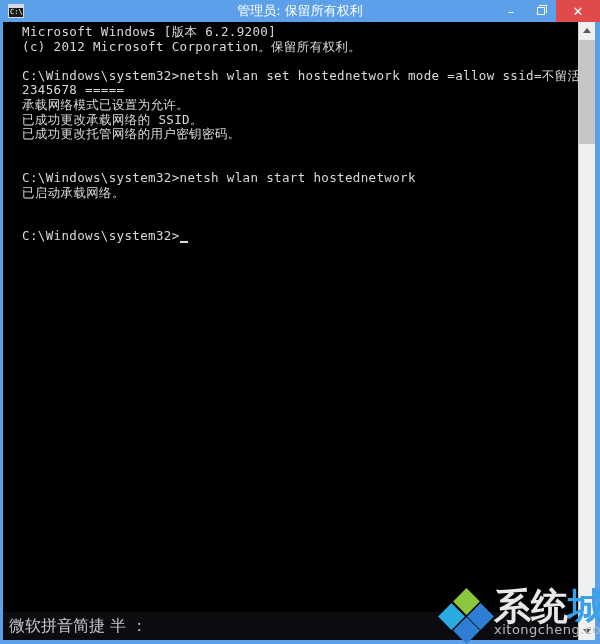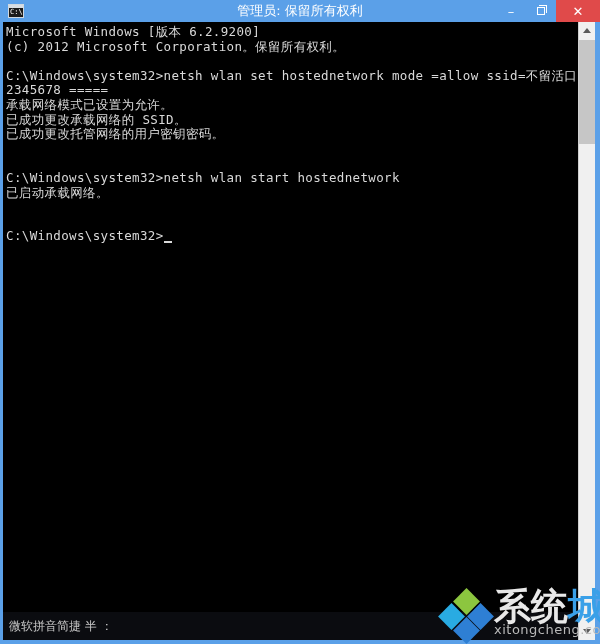--- a/index.html
+++ b/index.html
@@ -95,21 +95,21 @@
   
   #client {
     position: absolute;
     left: 3px; top: 22px;
     width: 575px; height: 618px;
     background: #000000;
     overflow: hidden;
   }
   #console-text {
     position: absolute;
-    left: 3px; top: 3px;
+    left: 19px; top: 3px;
     width: 572px;
     font-family: "DejaVu Sans Mono", monospace;
     font-size: 12.5px;
     line-height: 14.6px;
     color: #d9d9d9;
     white-space: pre;
     letter-spacing: 0.35px;
   }
   #console-text .ln { display: block; height: 14.6px; }
   #cursor {
@@ -162,21 +162,21 @@
     position: absolute;
     left: 3px; bottom: 4px;
     width: 575px; height: 28px;
     background: rgba(12,14,18,0.88);
     display: flex;
     align-items: center;
   }
   #ime-label {
     margin-left: 6px;
     font-family: "DejaVu Sans", sans-serif;
-    font-size: 12px;
+    font-size: 16px;
     color: #c8c8c8;
     white-space: nowrap;
   }
 
   
   #watermark {
     position: absolute;
     right: 4px; bottom: 2px;
     width: 160px; height: 52px;
   }

